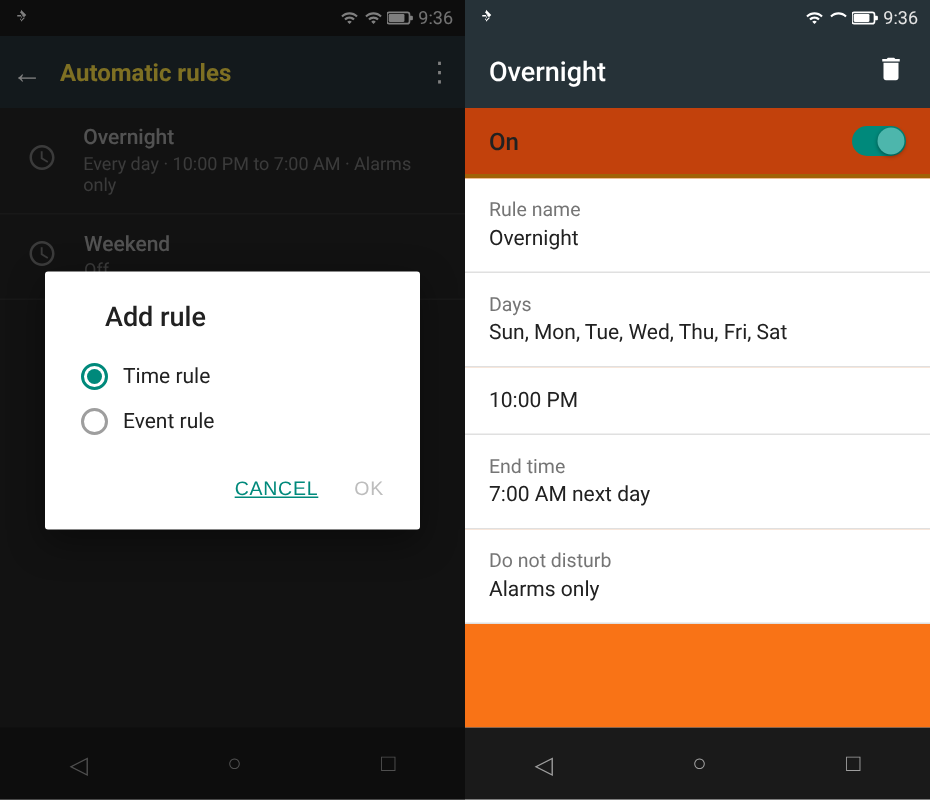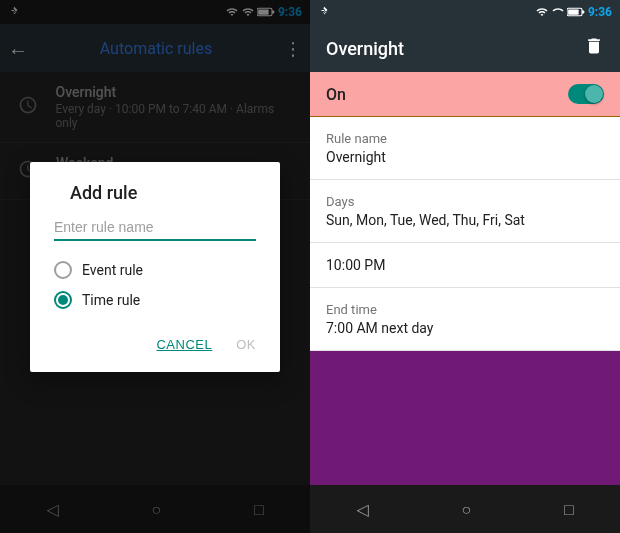--- a/index.html
+++ b/index.html
@@ -32,40 +32,39 @@
 
     .status-icons {
       display: flex;
       align-items: center;
       gap: 3px;
       font-size: 10px;
       color: white;
     }
 
     .status-time {
-      color: #0ea5e9;
+      color: #e5e5e5;
       font-size: 12px;
-      font-weight: 700;
+      font-weight: 400;
     }
 
     .toolbar {
       height: 48px;
       background: #263238;
       display: flex;
       align-items: center;
       padding: 0 8px;
       gap: 12px;
     }
 
     .toolbar-title {
-      color: #3b82f6;
+      color: #fde047;
       font-size: 16px;
-      font-weight: 400;
+      font-weight: 700;
       flex: 1;
-      text-align: center;
     }
 
     .toolbar-icon {
       color: white;
       font-size: 18px;
       cursor: pointer;
     }
 
     .list-content {
       flex: 1;
@@ -258,26 +257,26 @@
       font-weight: 500;
       flex: 1;
     }
 
     .right-toolbar-icon {
       color: white;
       font-size: 18px;
     }
 
     .toggle-row {
-      background: #fca5a5;
+      background: #c2410c;
       padding: 12px 16px;
       display: flex;
       align-items: center;
       justify-content: space-between;
-      border-bottom: 1px solid #a16207;
+      border-bottom: 3px solid #a16207;
     }
 
     .toggle-label {
       font-size: 16px;
       color: #212121;
       font-weight: 500;
     }
 
     .toggle-switch {
       width: 36px;
@@ -294,21 +293,21 @@
       border-radius: 50%;
       background: #4DB6AC;
       position: absolute;
       right: 1px;
       top: 1px;
       box-shadow: 0 1px 3px rgba(0,0,0,0.4);
     }
 
     .settings-list {
       flex: 1;
-      background: #701a75;
+      background: #f97316;
     }
 
     .setting-row {
       background: white;
       padding: 14px 16px;
       border-bottom: 1px solid #e0e0e0;
       cursor: pointer;
     }
 
     .setting-row-label {
@@ -369,53 +368,50 @@
 
   <div class="list-content">
     <div class="list-item">
       <div class="list-item-icon">
         <svg width="20" height="20" viewBox="0 0 24 24" fill="#9e9e9e">
             <path d="M12 2C6.48 2 2 6.48 2 12s4.48 10 10 10 10-4.48 10-10S17.52 2 12 2zm0 18c-4.41 0-8-3.59-8-8s3.59-8 8-8 8 3.59 8 8-3.59 8-8 8zm.5-13H11v6l5.25 3.15.75-1.23-4.5-2.67V7z"></path>
           </svg>
       </div>
       <div class="list-item-text">
         <div class="title">Overnight</div>
-        <div class="subtitle">Every day · 10:00 PM to 7:40 AM · Alarms only</div>
+        <div class="subtitle">Every day · 10:00 PM to 7:00 AM · Alarms only</div>
       </div>
     </div>
     <div class="list-item">
       <div class="list-item-icon">
         <svg width="20" height="20" viewBox="0 0 24 24" fill="#9e9e9e">
             <path d="M12 2C6.48 2 2 6.48 2 12s4.48 10 10 10 10-4.48 10-10S17.52 2 12 2zm0 18c-4.41 0-8-3.59-8-8s3.59-8 8-8 8 3.59 8 8-3.59 8-8 8zm.5-13H11v6l5.25 3.15.75-1.23-4.5-2.67V7z"></path>
           </svg>
       </div>
       <div class="list-item-text">
         <div class="title">Weekend</div>
         <div class="subtitle">Off</div>
       </div>
     </div>
   </div>
 
   <div class="dialog-overlay">
     <div class="dialog">
       <div class="dialog-title">Add rule</div>
-      <div class="dialog-input-area">
-        <input class="dialog-input" type="text" value="" placeholder="Enter rule name" style="">
-      </div>
       <div class="radio-group">
-        <div class="radio-item">
-          <div class="radio-circle"></div>
-          <span class="radio-label">Event rule</span>
-        </div>
         <div class="radio-item">
           <div class="radio-circle selected">
             <div class="radio-inner"></div>
           </div>
           <span class="radio-label">Time rule</span>
         </div>
+        <div class="radio-item">
+          <div class="radio-circle"></div>
+          <span class="radio-label">Event rule</span>
+        </div>
       </div>
       <div class="dialog-actions">
         <button class="dialog-btn cancel">CANCEL</button>
         <button class="dialog-btn ok">OK</button>
       </div>
     </div>
   </div>
 
   <div class="nav-bar">
     <span class="nav-icon">◁</span>
@@ -473,20 +469,24 @@
       <div class="setting-row-label">Days</div>
       <div class="setting-row-value">Sun, Mon, Tue, Wed, Thu, Fri, Sat</div>
     </div>
     <div class="setting-row">
       <div class="setting-row-value">10:00 PM</div>
     </div>
     <div class="setting-row">
       <div class="setting-row-label">End time</div>
       <div class="setting-row-value">7:00 AM next day</div>
     </div>
+    <div class="setting-row">
+      <div class="setting-row-label">Do not disturb</div>
+      <div class="setting-row-value">Alarms only</div>
+    </div>
   </div>
 
   <div class="right-nav-bar">
     <span class="nav-icon">◁</span>
     <span class="nav-icon">○</span>
     <span class="nav-icon">□</span>
   </div>
 </div>
 
 </body></html>

